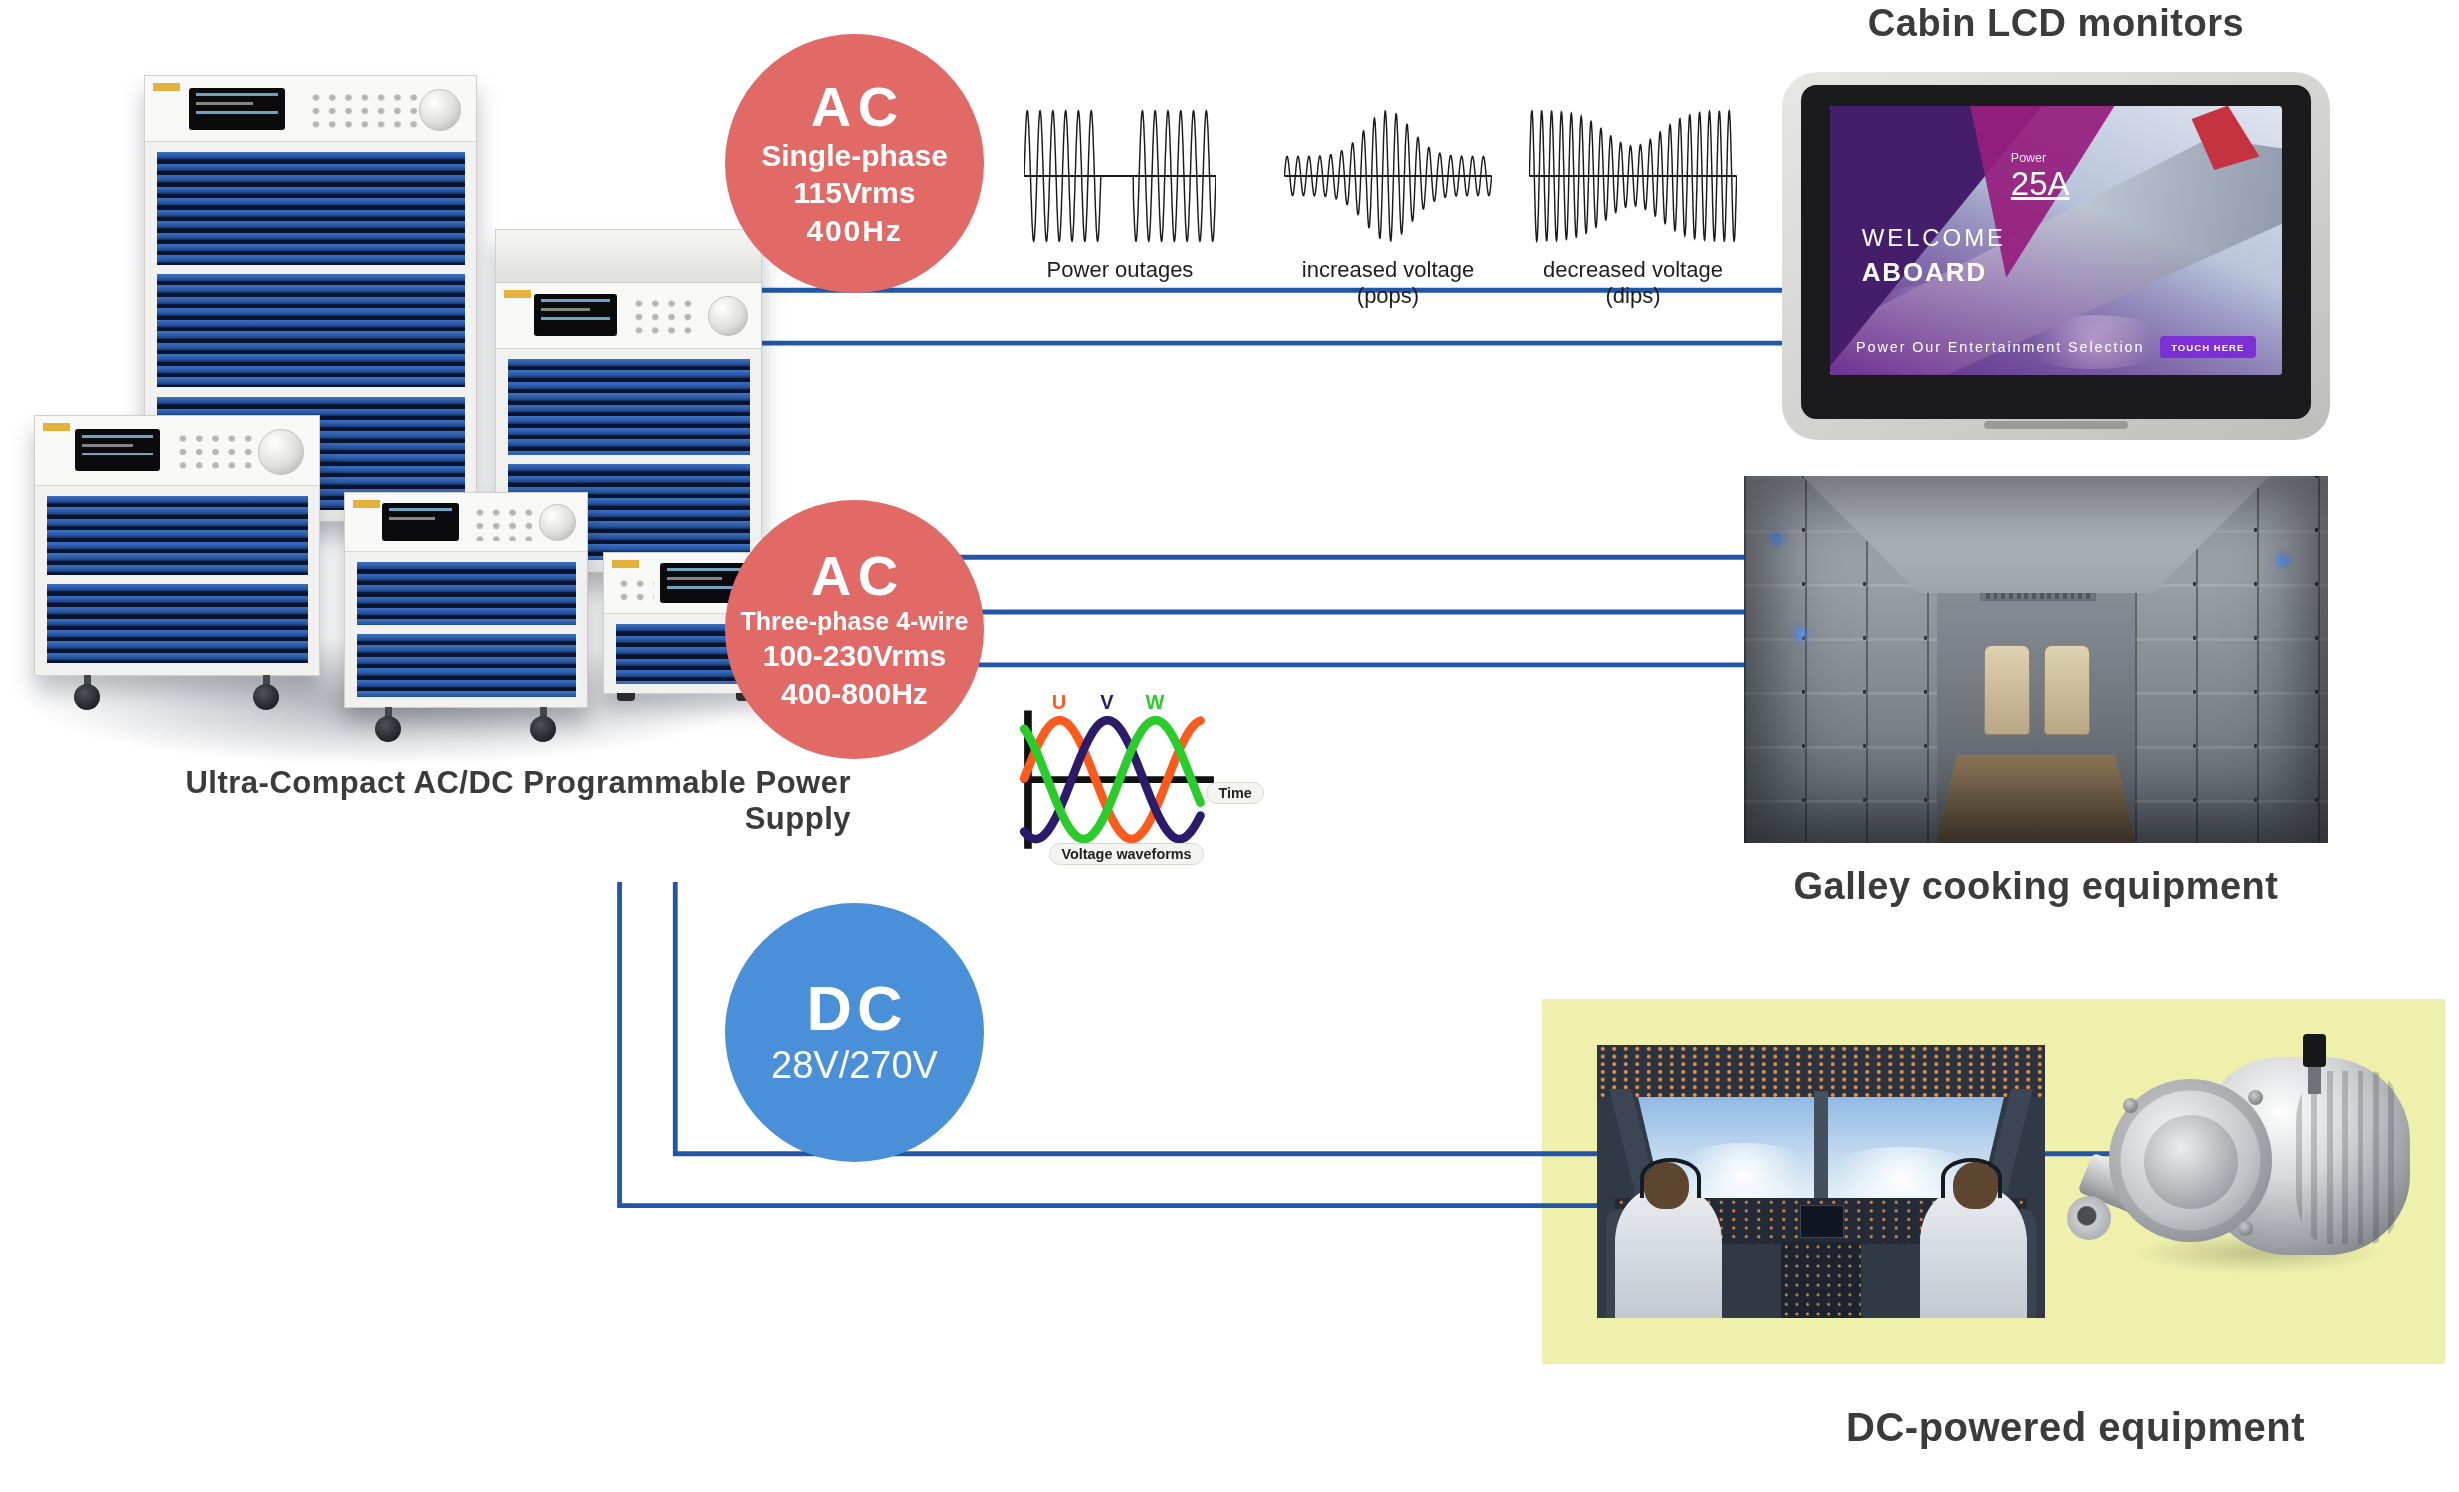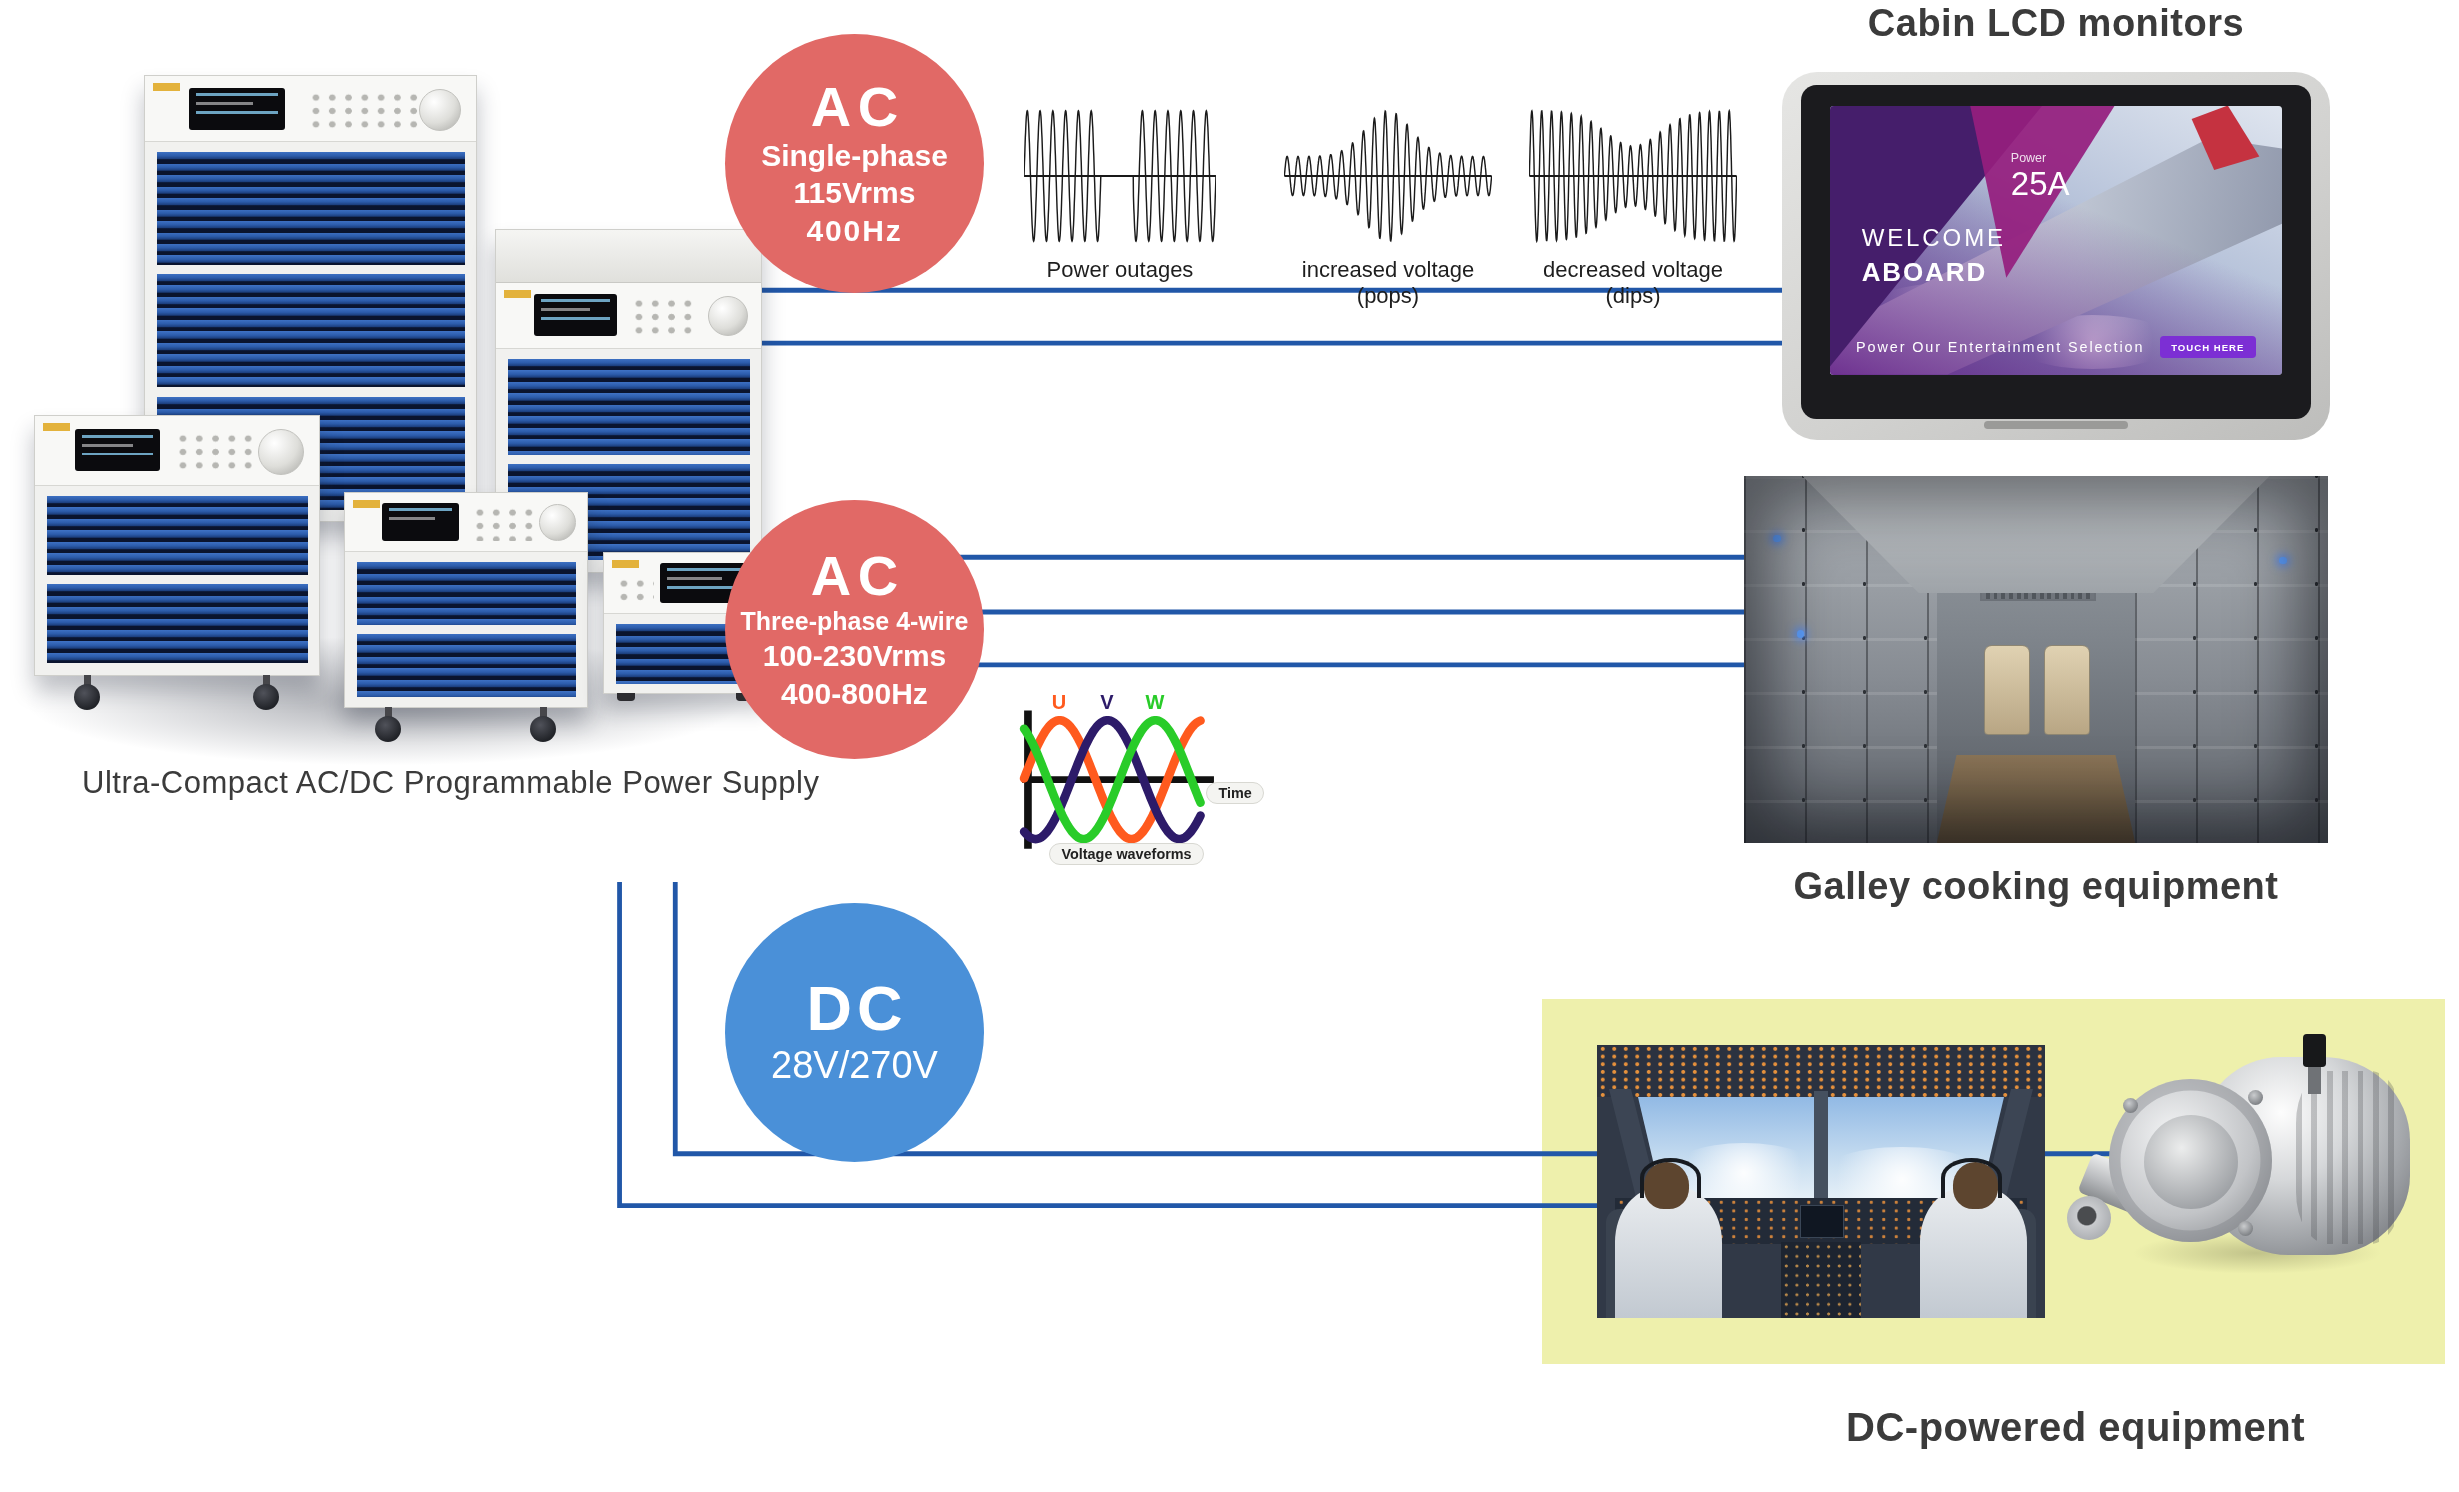--- a/index.html
+++ b/index.html
@@ -31,22 +31,22 @@
   .psu .ribs{margin:9.6px 11.5px 0 11.5px;
     background:repeating-linear-gradient(180deg,#3d70c2 0px,#2c5cab 3.8px,#1c3f7e 6.7px,#0a142e 7.7px,#0a142e 11.5px);}
   .psu .base{height:11.5px;}
   .caster{position:absolute;bottom:-35px;width:29px;height:35px;}
   .caster::before{content:"";position:absolute;left:10.6px;top:0;width:7.7px;height:13.4px;background:#46464a;}
   .caster::after{content:"";position:absolute;left:1px;top:9.6px;width:26px;height:26px;border-radius:50%;
     background:radial-gradient(circle at 40% 35%,#50525a,#212328 70%);}
   .foot{position:absolute;bottom:-7.7px;width:17.3px;height:7.7px;background:#2c2c30;border-radius:0 0 3.8px 3.8px;}
 
   
-  .prod-sub{position:absolute;left:82px;top:765px;width:769px;text-align:left;z-index:3;
-            font-size:31px;font-weight:400;letter-spacing:0.5px;}
+  .prod-sub{position:absolute;left:82px;top:765px;width:769px;text-align:right;z-index:3;
+            font-size:31px;font-weight:700;letter-spacing:0.5px;}
   .prod-title{position:absolute;left:82px;top:803px;width:769px;text-align:center;z-index:3;
             font-size:44px;font-weight:700;letter-spacing:0.5px;}
 
   
   .badge{position:absolute;width:259px;height:259px;border-radius:50%;z-index:4;color:#fff;
          display:flex;flex-direction:column;justify-content:center;align-items:center;text-align:center;}
   .b-xl{font-size:56px;font-weight:700;letter-spacing:6.7px;line-height:1.05;margin-left:6.7px;}
   .b-xxl{font-size:63px;font-weight:700;letter-spacing:4.8px;line-height:1.05;margin-left:4.8px;}
   .b-sm{font-size:25px;font-weight:700;line-height:1.25;}
   .b-md{font-size:30px;font-weight:700;line-height:1.25;}
@@ -77,21 +77,21 @@
         clip-path:polygon(0 100%,0 84%,84% 12%,100% 16%,100% 44%,26% 100%);}
   .winglet{inset:0;background:#c53240;clip-path:polygon(80% 5%,88% 0,95% 19%,85% 24%);}
   .purple-grad{inset:0;background:linear-gradient(22deg,rgba(100,34,136,.92) 0%,rgba(100,34,136,.45) 32%,rgba(100,34,136,0) 60%);}
   .tri-dark{inset:0;background:#451e6b;clip-path:polygon(0 0,47% 0,0 97%);}
   .tri-magenta{inset:0;background:rgba(148,30,126,.93);clip-path:polygon(31% 0,63% 0,39% 64%);}
   .scr-welcome{left:7%;top:44%;color:#fff;text-align:left;}
   .w1{font-size:24px;font-weight:300;letter-spacing:2.9px;}
   .w2{font-size:26px;font-weight:700;letter-spacing:1.9px;margin-top:4.8px;}
   .scr-seat{left:40%;top:17%;color:#fff;text-align:left;}
   .s1{font-size:12.5px;opacity:.85;}
-  .s2{font-size:33px;font-weight:300;}
+  .s2{font-size:33px;font-weight:300;text-decoration:underline;}
   .banner-row{left:0;right:0;bottom:6%;display:flex;justify-content:center;align-items:center;gap:15.4px;}
   .banner-text{font-size:14.4px;letter-spacing:1.9px;color:#fff;}
   .touch-btn{font-size:9.6px;font-weight:700;color:#fff;padding:5.8px 11.5px;border-radius:3.8px;letter-spacing:1px;}
   .slot{position:absolute;left:50%;transform:translateX(-50%);bottom:11.5px;width:144px;height:7.7px;border-radius:3.8px;background:#9a9a98;}
 
   
   .galley{position:absolute;left:1744px;top:476px;width:584px;height:367px;z-index:3;overflow:hidden;
     background:linear-gradient(180deg,#6a6f76 0%,#565b62 60%,#3e4248 100%);}
   .g-ceil{position:absolute;left:0;top:0;width:100%;height:32%;
     background:linear-gradient(180deg,#cdd1d4,#9ea3a8);clip-path:polygon(10% 0,90% 0,70% 100%,30% 100%);}

